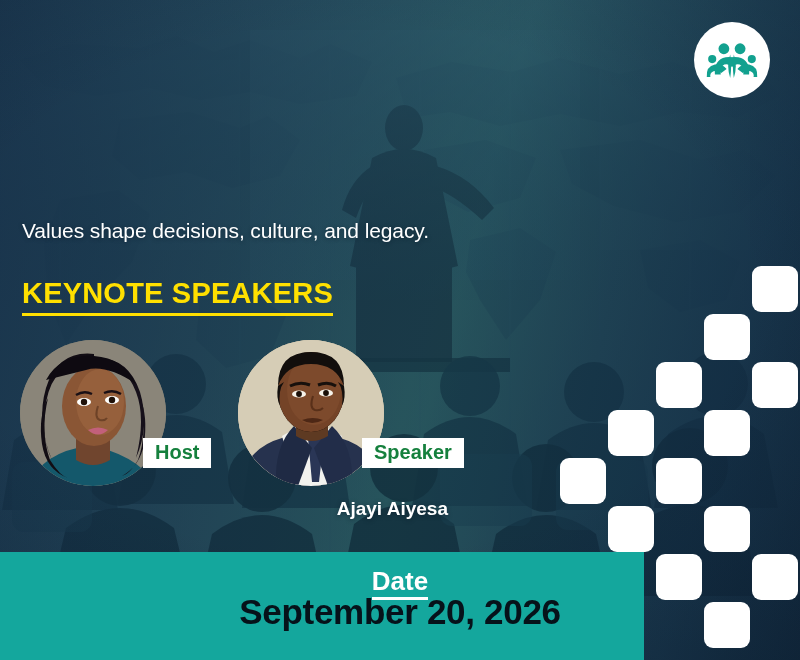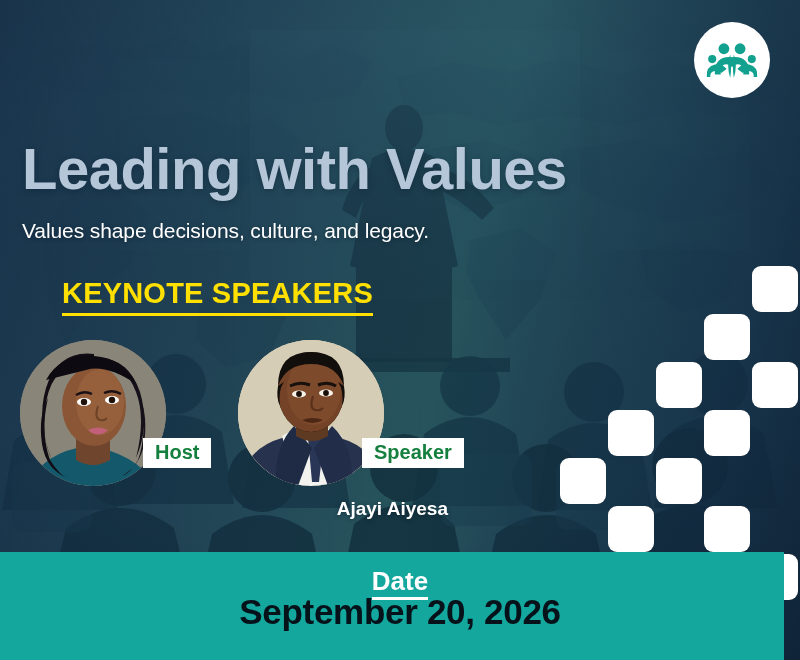--- a/index.html
+++ b/index.html
@@ -79,21 +79,20 @@
 
   
   .keynote{
     position:absolute; left:22px; top:277px;
     font-size:29px; font-weight:bold;
     color:#ffe000;
     letter-spacing:.2px;
     padding-bottom:3px;
     border-bottom:3px solid #ffe000;
     display:inline-block;
-    margin-left:40px;
   }
 
   
   .speaker{ position:absolute; }
   .s1{ left:20px; top:340px; }
   .s2{ left:238px; top:340px; }
 
   .avatar{
     position:relative;
     width:146px; height:146px;
@@ -124,21 +123,21 @@
     color:#ffffff;
     line-height:1.22;
     text-shadow:0 1px 4px rgba(8,22,38,.5);
   }
   .s1 .sname{ left:24px; width:150px; }
   .s2 .sname{ left:20px; width:190px;text-align:right; }
 
   
   .footer{
     position:absolute; left:0; top:552px;
-    width:784px; height:108px;
+    width:644px; height:108px;
     background:#14a79d;
   }
   .date-label{
     position:absolute; top:14px; width:800px;
     text-align:center;
     font-size:26px; font-weight:bold;
     color:#ffffff;
   }
   .date-label span{
     border-bottom:3px solid #ffffff;
@@ -287,21 +286,20 @@
     <div class="chk" style="left:56px;  top:192px;"></div>
     <div class="chk" style="left:8px;   top:240px;"></div>
     <div class="chk" style="left:104px; top:240px;"></div>
     <div class="chk" style="left:56px;  top:288px;"></div>
     <div class="chk" style="left:152px; top:288px;"></div>
 
     <div class="chk" style="left:104px; top:336px;"></div>
 
   </div>
 
-  <div class="title">Leading with Values</div>
   <div class="subtitle">Values shape decisions, culture, and legacy.</div>
 
   <div class="keynote">KEYNOTE SPEAKERS</div>
 
   <div class="speaker s1">
     <div class="avatar">
       <svg viewBox="0 0 146 146" preserveAspectRatio="xMidYMid slice">
         <rect width="146" height="146" fill="#8a8579"></rect>
 
         <path d="M8,146 q14,-34 60,-40 q46,6 70,40 Z" fill="#14586b"></path>

